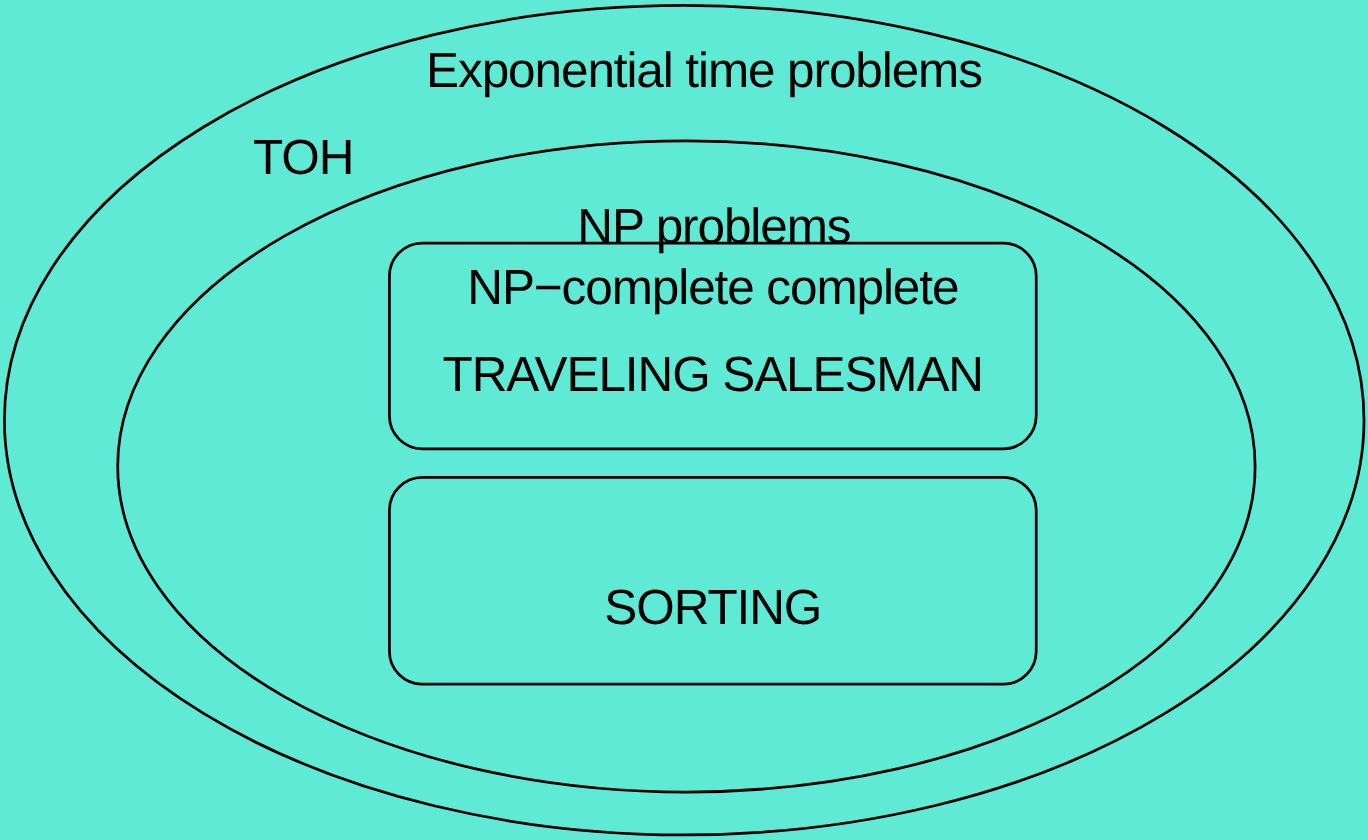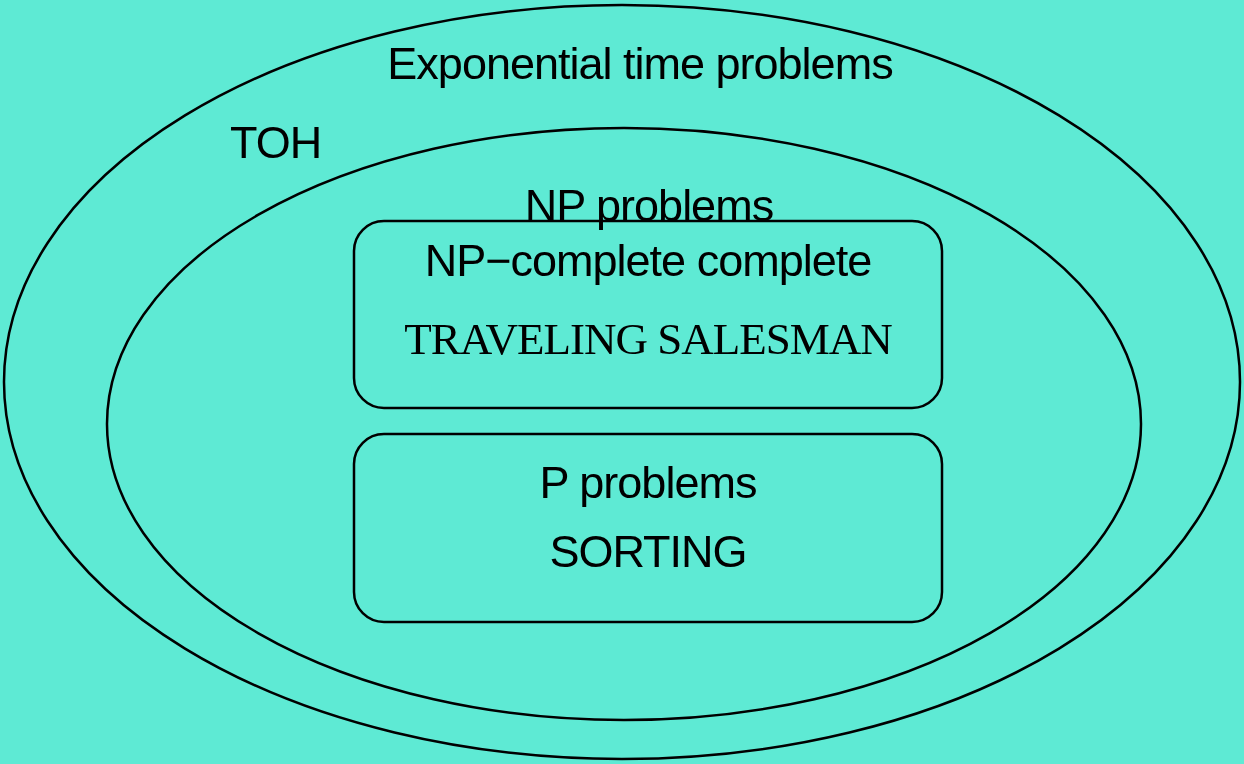--- a/index.html
+++ b/index.html
@@ -52,19 +52,18 @@
   </svg>
 
   <div class="label centered" style="left:640px; top:41px;">Exponential time problems</div>
 
   <div class="label" style="left:230px; top:100px;margin-top:20px;">TOH</div>
 
   <div class="label centered" style="left:649px; top:163px;margin-top:20px;">NP problems</div>
 
   <div class="label centered" style="left:648px; top:238px;">NP−complete complete</div>
 
-  <div class="label centered" style="left:648px; top:317px;font-family:Liberation Serif, serif;">TRAVELING SALESMAN</div>
+  <div class="label centered" style="left:648px; top:317px;">TRAVELING SALESMAN</div>
 
-  <div class="label centered" style="left:648px; top:460px;">P problems</div>
 
   <div class="label centered" style="left:648px; top:529px;">SORTING</div>
 
 </div>
 
 </body></html>

